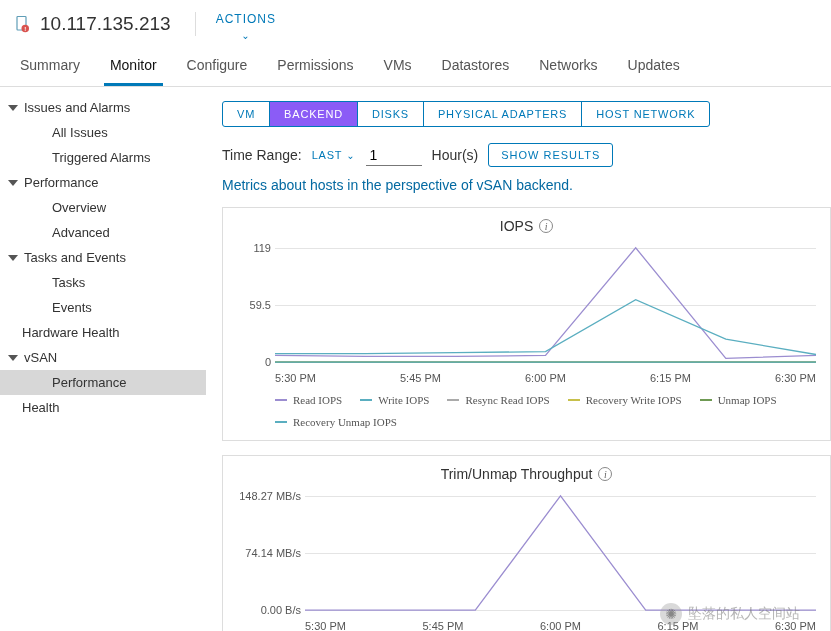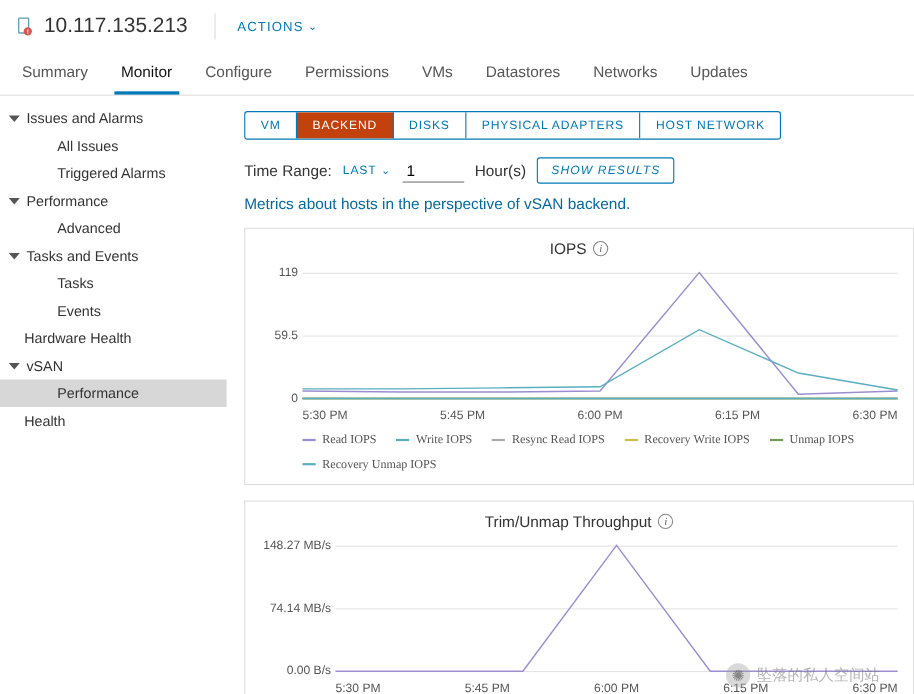--- a/index.html
+++ b/index.html
@@ -36,20 +36,21 @@
     font-size: 12px;
     letter-spacing: 1px;
     font-weight: 500;
     cursor: pointer;
     border-left: 1px solid #ddd;
     padding-left: 20px;
     display: flex;
     align-items: center;
     gap: 4px;
     height: 24px;
+    flex-direction: column;
   }
   .chev { font-size: 10px; }
   .tabs {
     display: flex;
     gap: 18px;
     padding: 0 14px;
     border-bottom: 1px solid #ddd;
   }
   .tab {
     padding: 10px 6px 10px 6px;
@@ -105,21 +106,21 @@
   .subtab {
     padding: 6px 14px;
     font-size: 11px;
     letter-spacing: 0.8px;
     color: #0079b8;
     cursor: pointer;
     border-right: 1px solid #0079b8;
   }
   .subtab:last-child { border-right: none; }
   .subtab.active {
-    background: #c2410c;
+    background: #8b5cf6;
     color: #fff;
   }
   .timerange {
     display: flex;
     align-items: center;
     gap: 10px;
     margin: 16px 0 10px 0;
     font-size: 14px;
     color: #333;
   }
@@ -142,21 +143,20 @@
   }
   .tr-show {
     border: 1px solid #0079b8;
     color: #0079b8;
     background: #fff;
     padding: 5px 12px;
     font-size: 11px;
     letter-spacing: 1px;
     border-radius: 3px;
     cursor: pointer;
-    font-style: italic;
   }
   .metrics-desc { font-size: 14px; color: #0369a1; margin-bottom: 14px; }
   .chart-card {
     border: 1px solid #ddd;
     margin-bottom: 14px;
     padding: 10px 4px 10px 4px;
     position: relative;
   }
   .chart-title {
     text-align: center;
@@ -272,20 +272,21 @@
       <div class="tree-item level1">
         <span class="caret"></span>
         <span>Issues and Alarms</span>
       </div>
       <div class="tree-item level2">All Issues</div>
       <div class="tree-item level2">Triggered Alarms</div>
       <div class="tree-item level1">
         <span class="caret"></span>
         <span>Performance</span>
       </div>
+      <div class="tree-item level2">Overview</div>
       <div class="tree-item level2">Advanced</div>
       <div class="tree-item level1">
         <span class="caret"></span>
         <span>Tasks and Events</span>
       </div>
       <div class="tree-item level2">Tasks</div>
       <div class="tree-item level2">Events</div>
       <div class="tree-item level1">
         <span>Hardware Health</span>
       </div>

